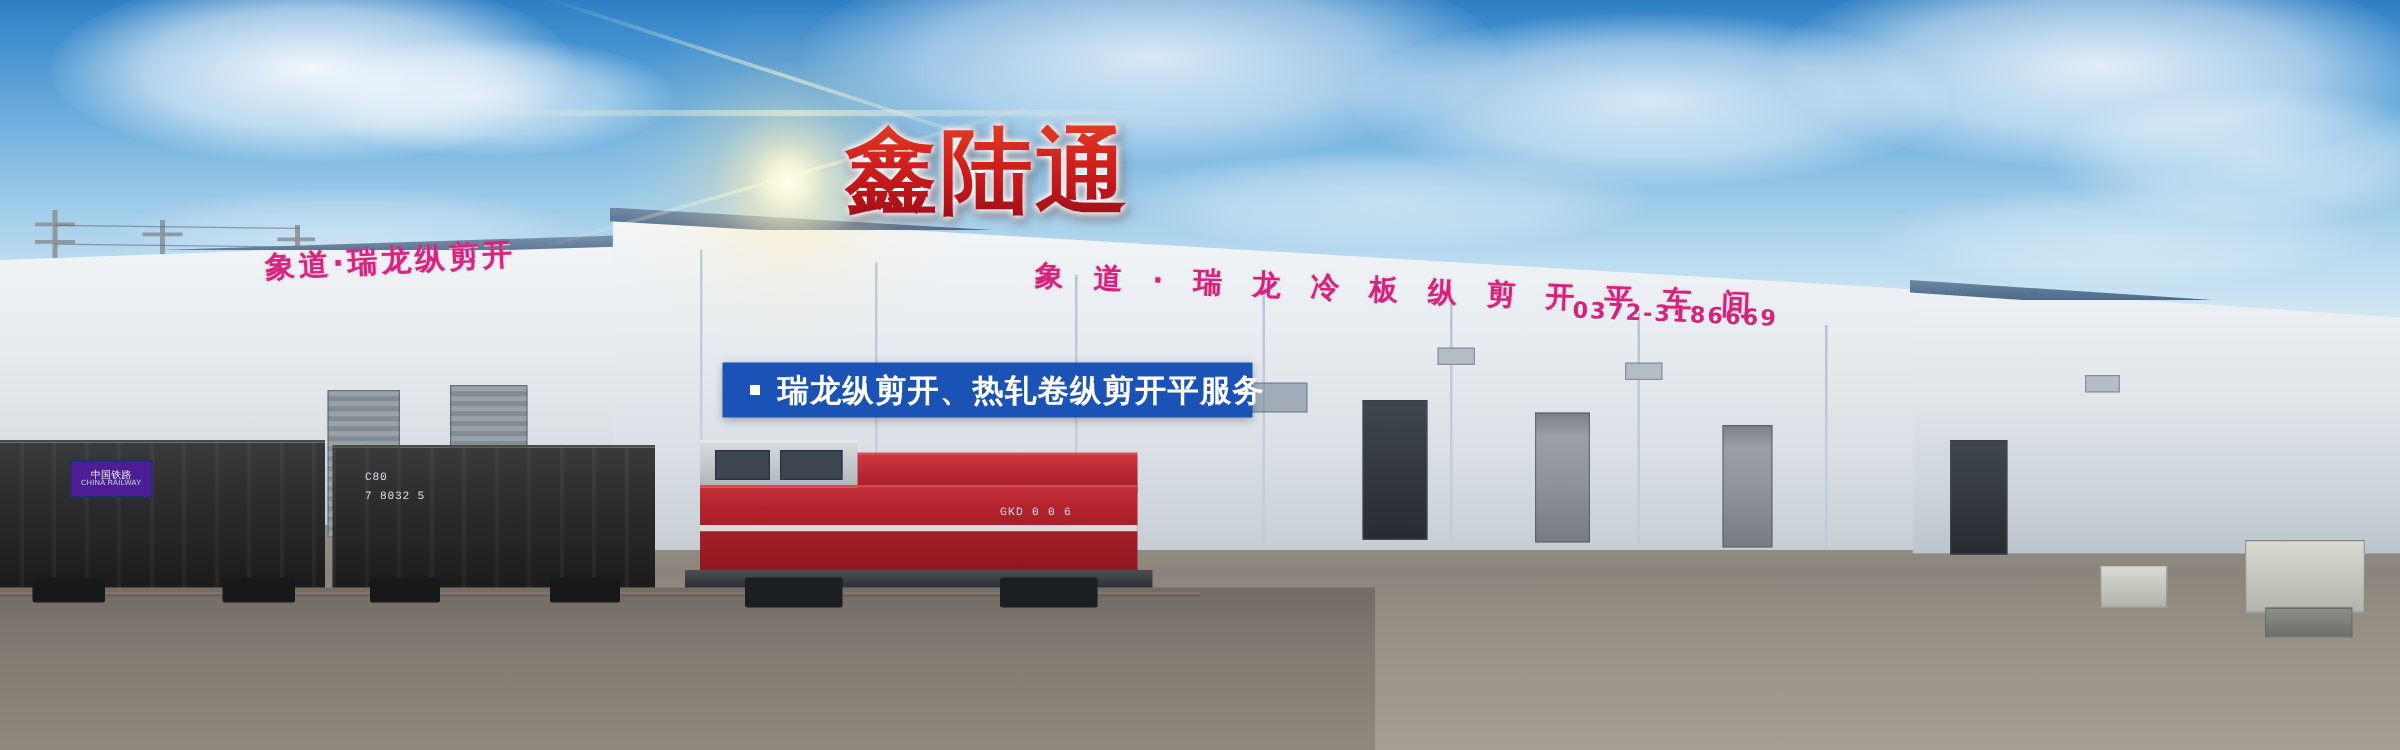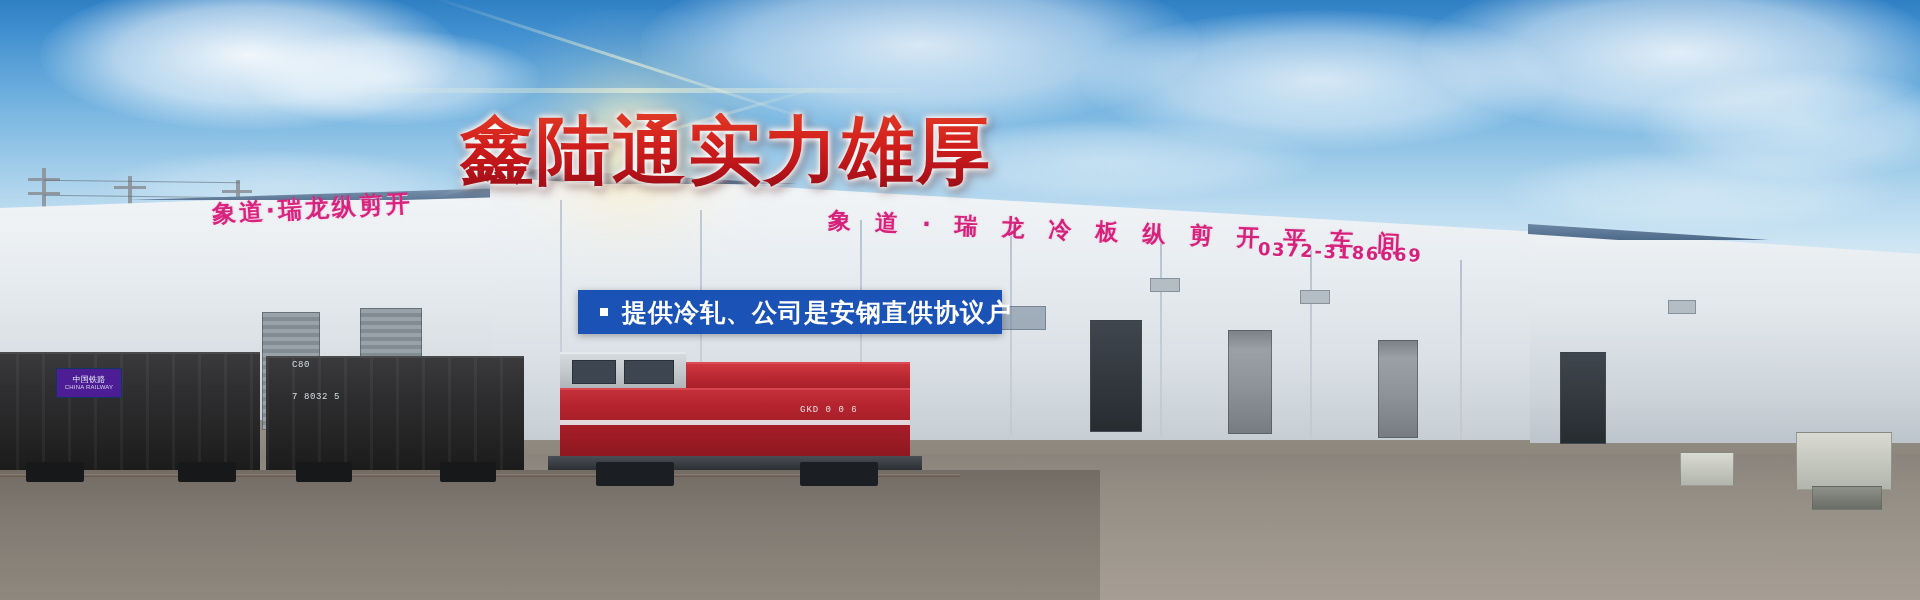--- a/index.html
+++ b/index.html
@@ -208,22 +208,22 @@
     color:#d6227c;
     text-shadow:0 1px 0 rgba(255,255,255,.6);
     transform:rotate(2.35deg); transform-origin:left center;
     white-space:nowrap;
     font-family:"DejaVu Sans","Liberation Sans",sans-serif;
   }
 
   
   .headline {
     position:absolute; left:460px; top:100px; width:660px; height:100px;
-    display:flex; align-items:center; 
-    white-space:nowrap; z-index:30;
+    display:flex; align-items:center; gap:26px;
+    white-space:nowrap; z-index:30;flex-direction:column;
   }
   .headline span {
     font-size:74px; font-weight:900; line-height:1;
     font-family:"DejaVu Sans","Liberation Sans",sans-serif;
     color:#c81e1e;
     background:linear-gradient(to bottom,#e03a25 0%, #d2201c 40%, #b9141a 75%, #9e0f16 100%);
     -webkit-background-clip:text; background-clip:text;
     -webkit-text-fill-color:transparent;
     text-shadow:none;
     filter:
@@ -351,21 +351,21 @@
   <div class="wagon-plate" style="left:56px; top:368px; width:66px; height:30px;">
     <span>中国铁路</span>
     <span style="font-size:6px;opacity:.85;">CHINA RAILWAY</span>
   </div>
   <div class="bogie" style="left:26px;  top:462px; width:58px; height:20px;"></div>
   <div class="bogie" style="left:178px; top:462px; width:58px; height:20px;"></div>
 
   <div class="wagon" style="left:266px; top:356px; width:258px; height:114px;">
     <div class="wagon-ribs"></div>
   </div>
-  <div class="wagon-code" style="left:292px; top:360px;">C80</div>
+  <div class="wagon-code" style="left:292px; top:377px;">C80</div>
   <div class="wagon-code" style="left:292px; top:392px;">7 8032 5</div>
   <div class="bogie" style="left:296px; top:462px; width:56px; height:20px;"></div>
   <div class="bogie" style="left:440px; top:462px; width:56px; height:20px;"></div>
 
   <div class="loco-cab"></div>
   <div class="loco-cab-win" style="left:572px; top:360px; width:44px; height:24px;"></div>
   <div class="loco-cab-win" style="left:624px; top:360px; width:50px; height:24px;"></div>
   <div class="loco-hood"></div>
   <div class="loco-body"></div>
   <div class="loco-stripe" style="left:560px; top:420px; width:350px;"></div>
@@ -378,23 +378,22 @@
   <div class="machine dk" style="left:1812px; top:486px; width:70px; height:24px;"></div>
   <div class="machine" style="left:1680px; top:452px; width:54px; height:34px;"></div>
 
   <div class="sunflare"></div>
   <div class="sunray ray-h"></div>
   <div class="sunray ray-d1"></div>
   <div class="sunray ray-d2"></div>
 
   <div class="headline">
     <span>鑫陆通</span>
-    <span>实力雄厚</span>
   </div>
 
 
   <div class="infobox box2">
     <span class="bullet"></span>
-    <span>提供冷轧、公司是安钢直供协议户</span>
+    <span>瑞龙纵剪开、热轧卷纵剪开平服务</span>
   </div>
 
 
 </div>
 
 </body></html>

